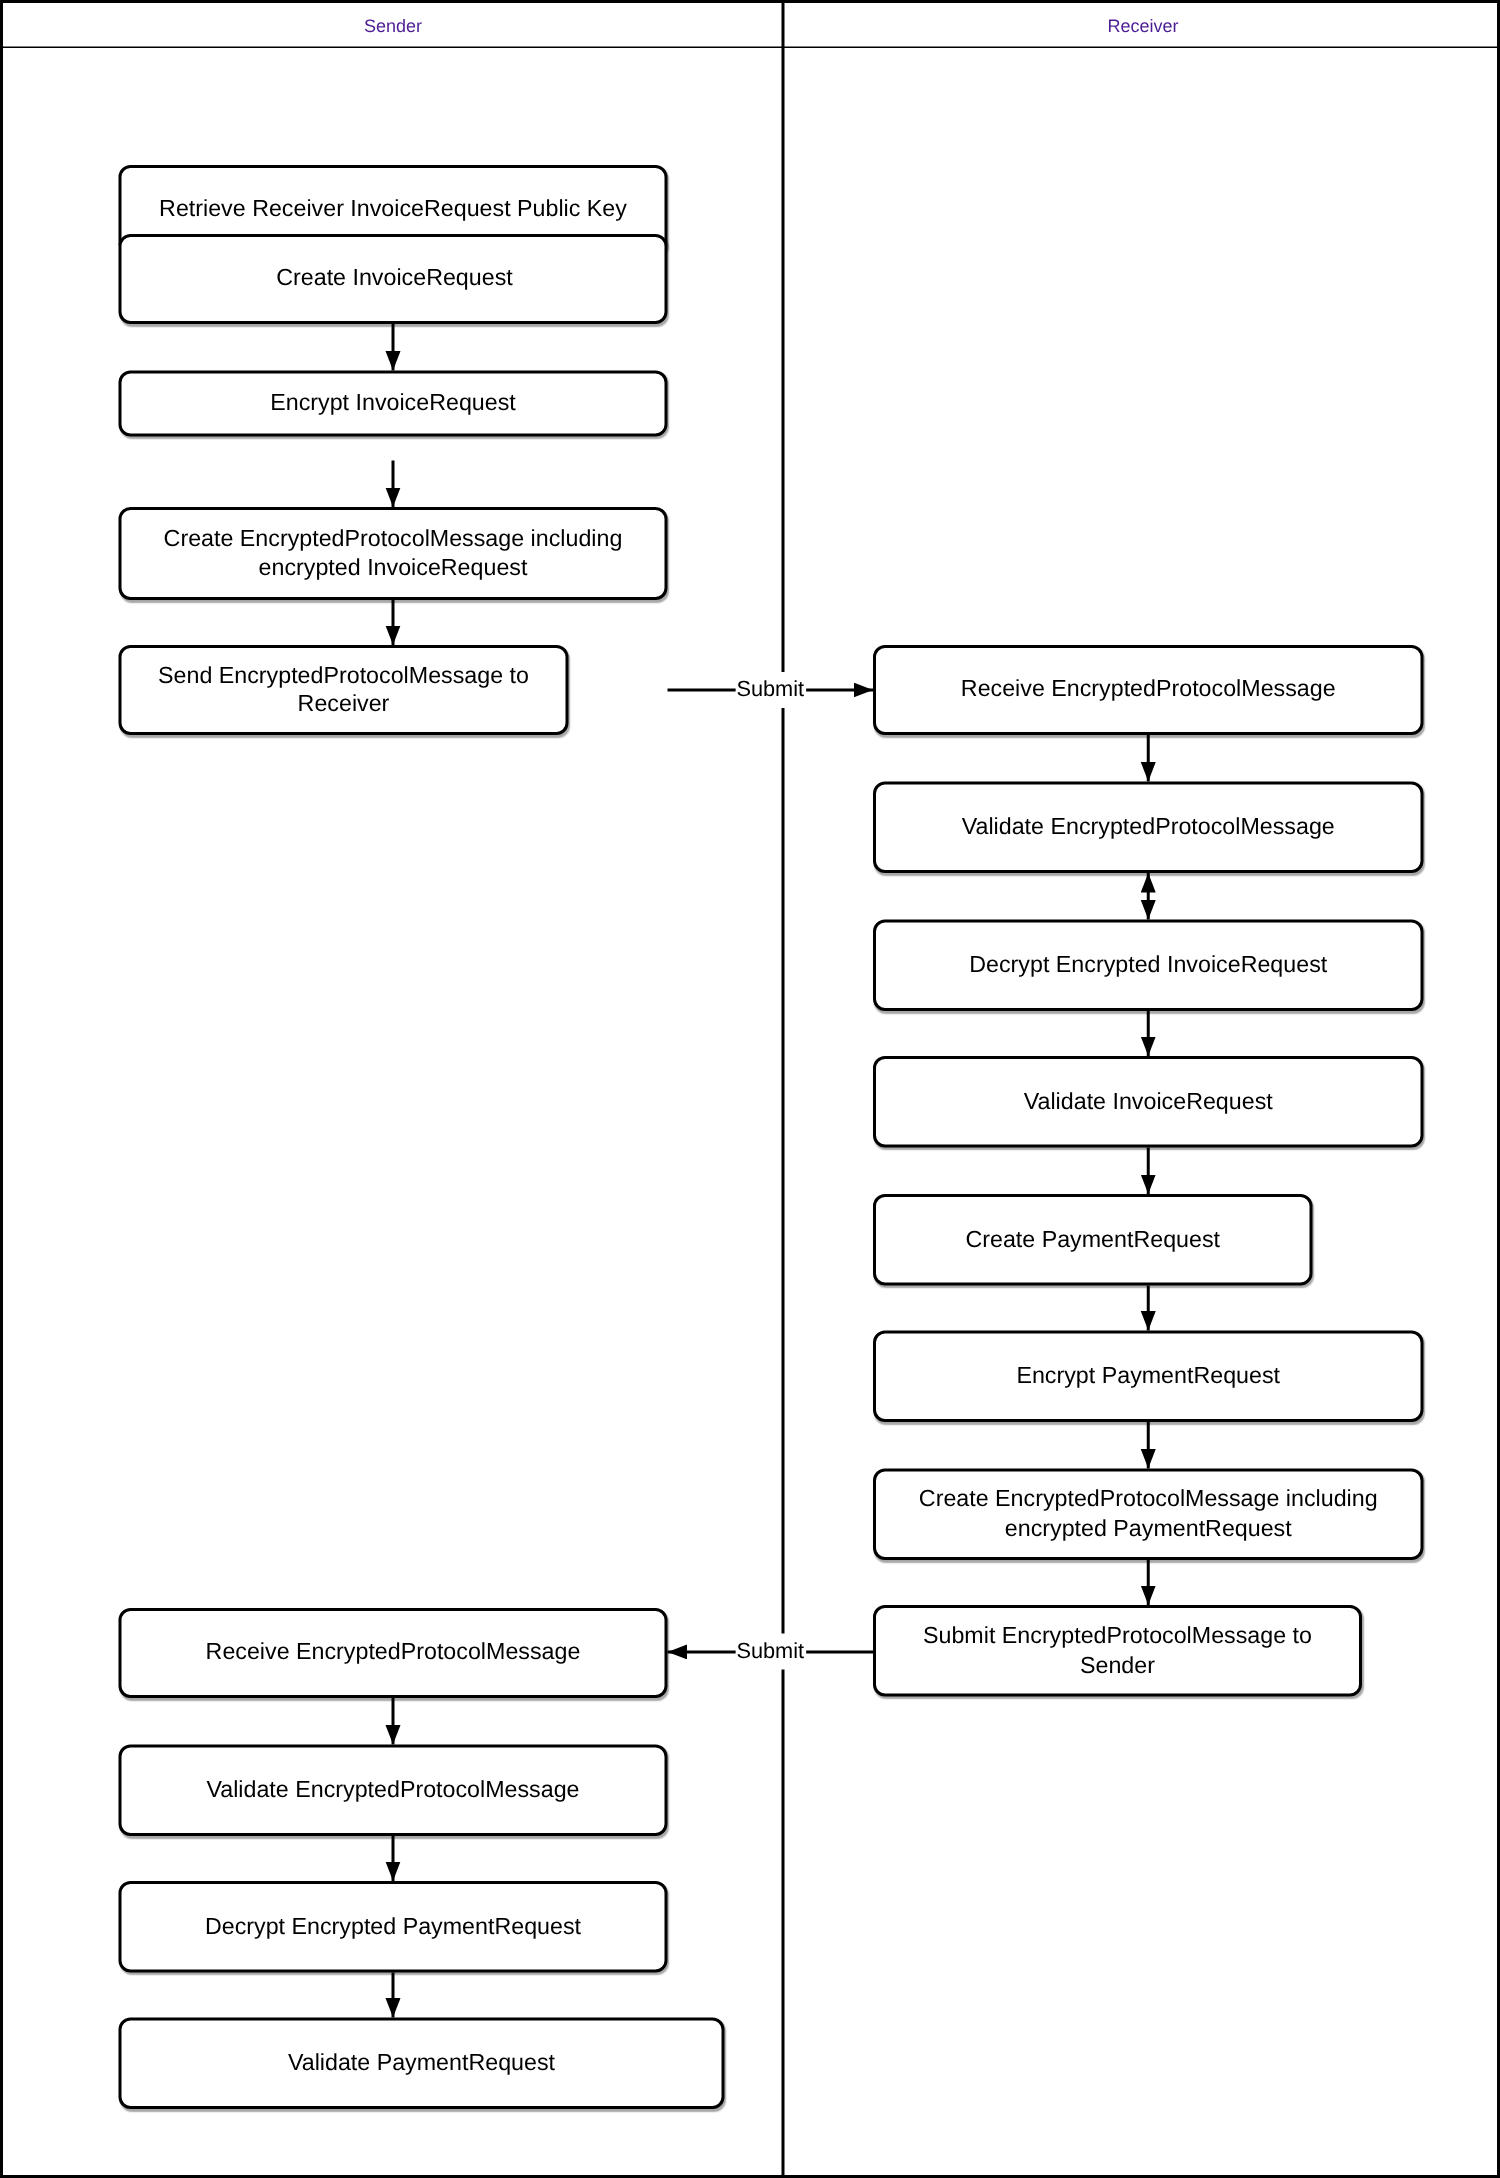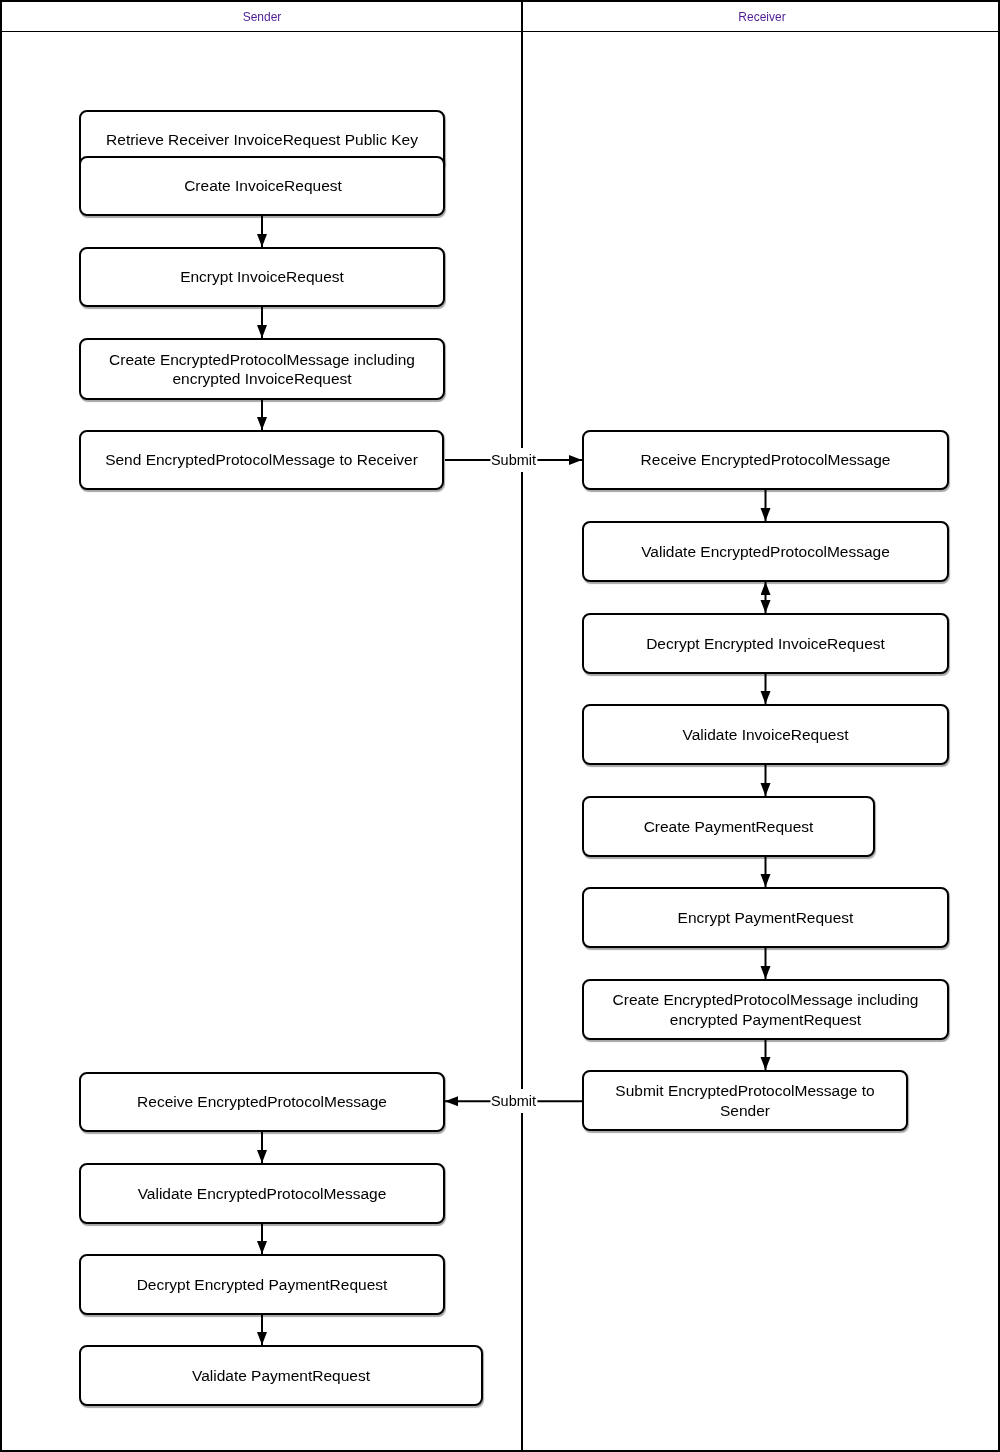--- a/index.html
+++ b/index.html
@@ -113,27 +113,27 @@
       <line x1="260" y1="1313" x2="260" y2="1343" stroke="#000000" stroke-width="2" marker-end="url(#arrowHead)"></line>
     </svg>
 
   <div id="nodes">
       <div class="node" style="left: 77px; top: 63px; width: 366px; height: 60px; margin-top: 45px;">
         <span>Retrieve Receiver InvoiceRequest Public Key</span>
       </div>
       <div class="node" style="left: 77px; top: 154px; width: 366px; height: 60px; padding-left: 12px;">
         <span>Create InvoiceRequest</span>
       </div>
-      <div class="node" style="left: 77px; top: 245px; width: 366px; height: 60px;">
+      <div class="node" style="left: 77px; top: 245px; width: 366px; height: 44px;">
         <span>Encrypt InvoiceRequest</span>
       </div>
       <div class="node" style="left: 77px; top: 336px; width: 366px; height: 62px;">
         <span>Create EncryptedProtocolMessage including encrypted InvoiceRequest</span>
       </div>
-      <div class="node" style="left: 77px; top: 428px; width: 365px; height: 60px;">
+      <div class="node" style="left: 77px; top: 428px; width: 300px; height: 60px;">
         <span>Send EncryptedProtocolMessage to Receiver</span>
       </div>
       <div class="node" style="left: 580px; top: 428px; width: 367px; height: 60px;">
         <span>Receive EncryptedProtocolMessage</span>
       </div>
       <div class="node" style="left: 580px; top: 519px; width: 367px; height: 61px;">
         <span>Validate EncryptedProtocolMessage</span>
       </div>
       <div class="node" style="left: 580px; top: 611px; width: 367px; height: 61px;">
         <span>Decrypt Encrypted InvoiceRequest</span>

